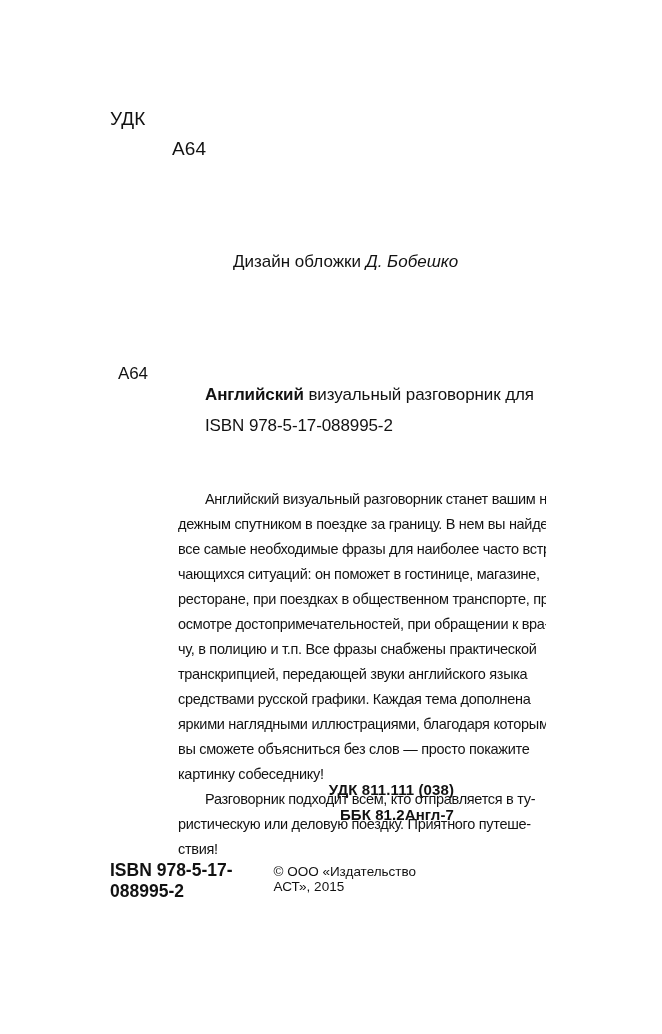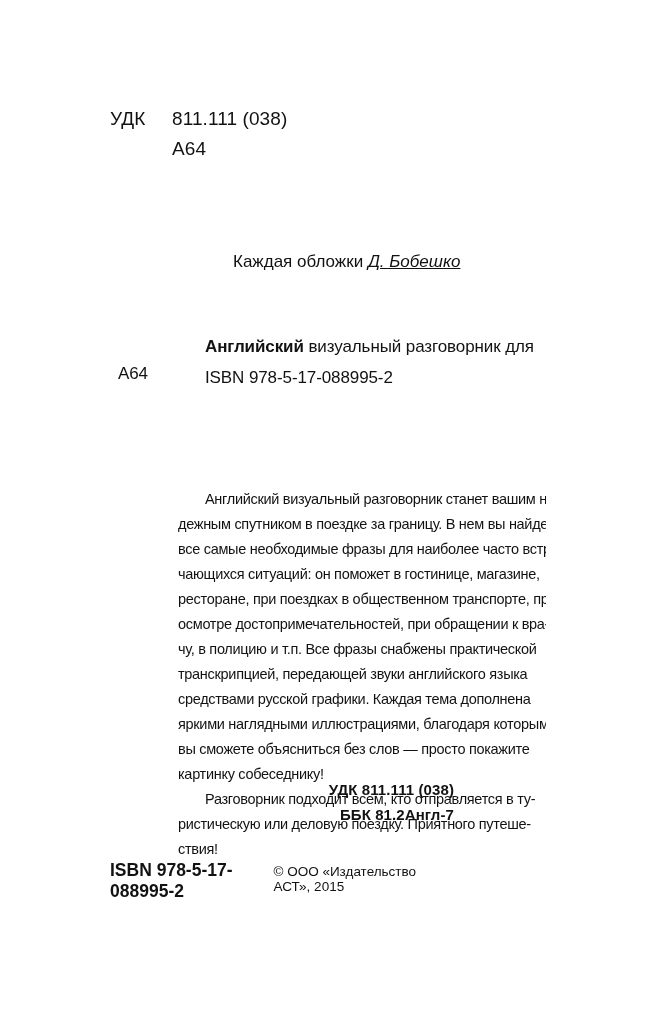--- a/index.html
+++ b/index.html
@@ -27,34 +27,34 @@
   .imprint-label { width: 62px; }
 
   
   .cover-credit {
     position: absolute;
     left: 233px;
     top: 251px;
     font-size: 17px;
     line-height: 22px;
   }
-  .cover-credit .designer { font-style: italic; text-decoration: underline; }
+  .cover-credit .designer { font-style: italic; }
 
   
   .catalog {
     position: absolute;
     left: 110px;
     top: 333px;
     width: 462px;
     font-size: 17px;
     line-height: 27px;
     letter-spacing: -0.1px;
   }
   .catalog-code { position: absolute; left: 8px; top: 27px; }
-  .catalog-text { margin-left: 68px; text-indent: 27px; }
+  .catalog-text { margin-left: 68px; text-indent: 27px; margin-top: 48px; }
   .catalog-text .bold { font-weight: bold; }
   .catalog-text .lines { display: block; white-space: pre-line; text-indent: 0; }
   .catalog-isbn { margin-left: 68px; text-indent: 27px; margin-top: 4px; }
 
   
   .annotation {
     position: absolute;
     left: 178px;
     top: 487px;
     width: 398px;
@@ -90,30 +90,29 @@
   .footer-copyright { font-size: 13.5px; }
 </style>
 </head>
 <body>
 
 <div class="page">
 
   <div class="imprint-top">
     <div class="imprint-row">
       <span class="imprint-label">УДК</span>
-      <span>811.111 (038)</span>
     </div>
     <div class="imprint-row">
       <span class="imprint-label"></span>
       <span>А64</span>
     </div>
   </div>
 
   <div class="cover-credit">
-    <span>Каждая обложки </span><span class="designer">Д. Бобешко</span>
+    <span>Дизайн обложки </span><span class="designer">Д. Бобешко</span>
   </div>
 
   <div class="catalog">
     <span class="catalog-code">А64</span>
     <p class="catalog-text">
       <span class="bold">Английский</span><span> визуальный разговорник для</span>
     </p>
     <p class="catalog-isbn">ISBN 978-5-17-088995-2</p>
   </div>
 

